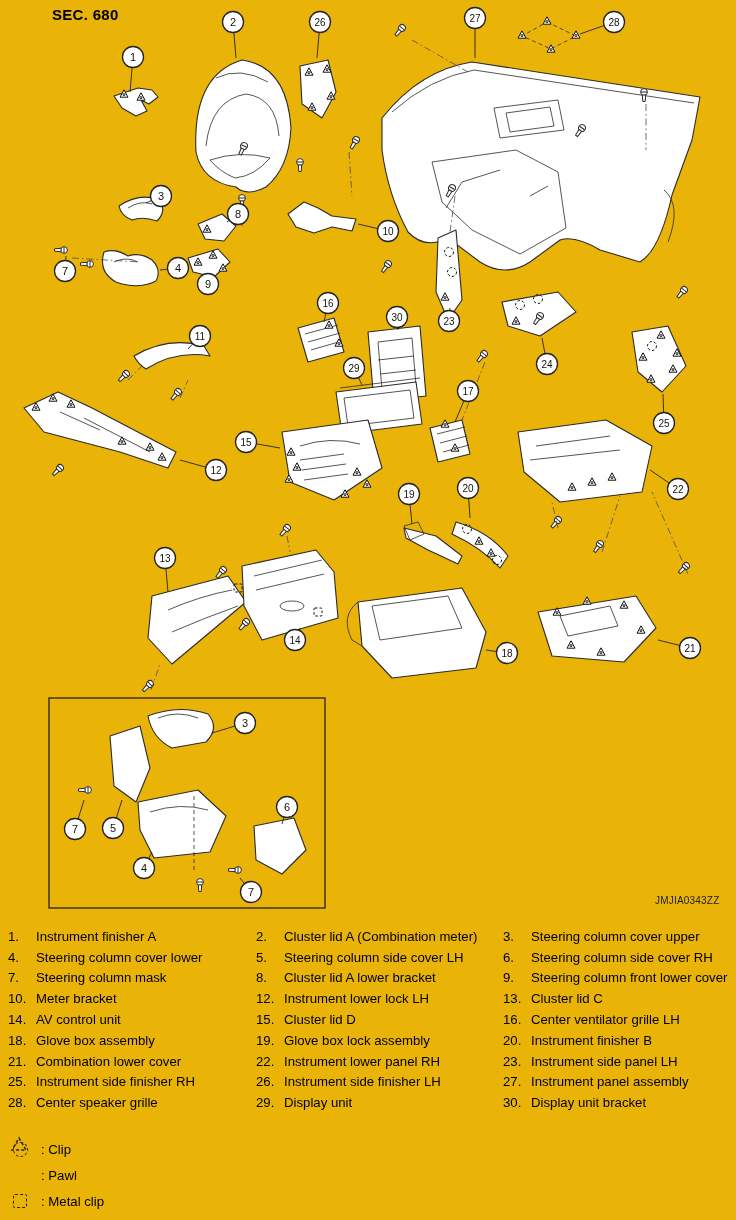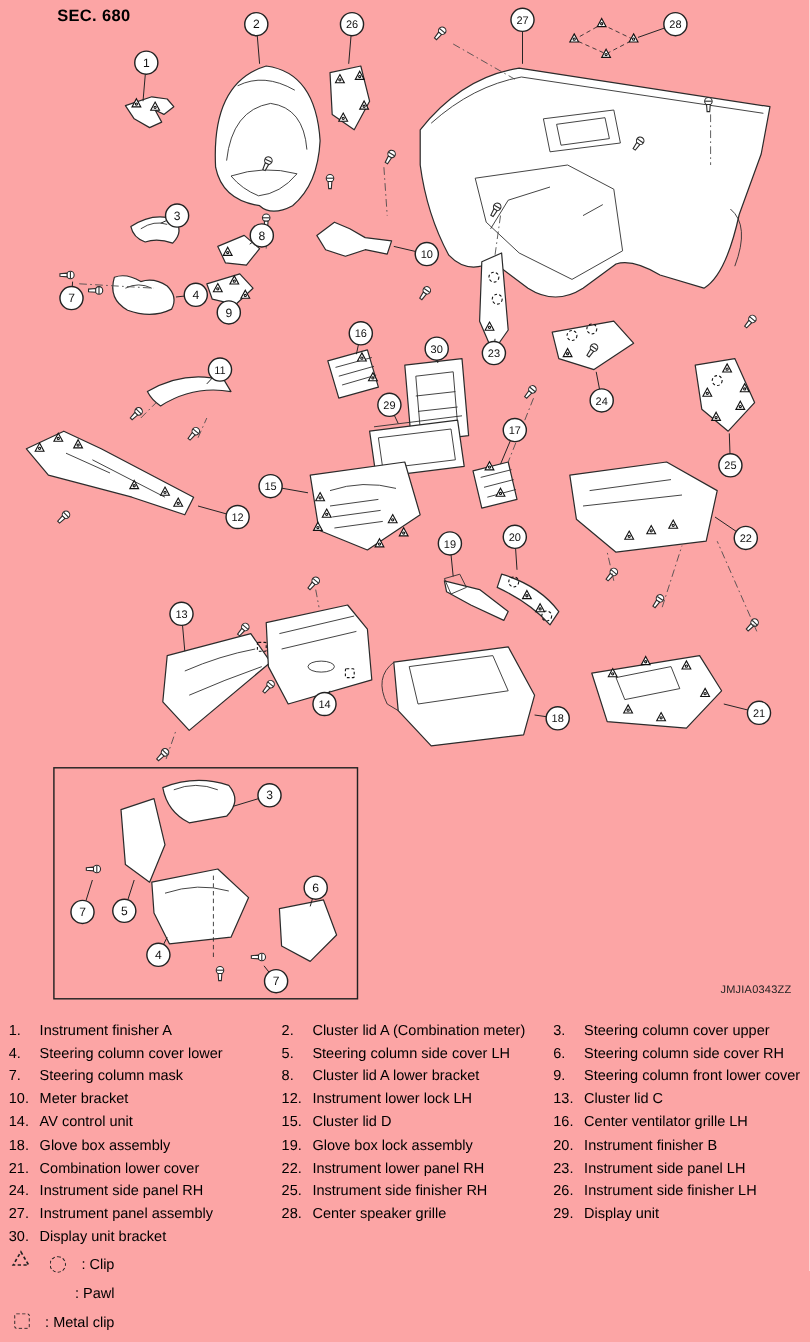--- a/index.html
+++ b/index.html
@@ -1,16 +1,16 @@
 <!DOCTYPE html>
 <html><head>
 <meta charset="utf-8">
 <style>
   html,body{margin:0;padding:0;background:#fff;}
-  .page{position:relative;width:736px;height:1220px;background:#fca5a5;overflow:hidden;
+  .page{position:relative;width:736px;height:1220px;background:#eab308;overflow:hidden;
         font-family:"Liberation Sans",sans-serif;color:#000;}
   .sec-label{position:absolute;left:52px;top:6px;font-size:15px;font-weight:bold;letter-spacing:.3px;}
   .fig-code{position:absolute;left:655px;top:895px;font-size:10px;color:#222;letter-spacing:.2px;}
   svg{position:absolute;left:0;top:0;}
   .part{fill:#fff;stroke:#2b2b2b;stroke-width:1.1;stroke-linejoin:round;}
   .detail{fill:none;stroke:#2b2b2b;stroke-width:.8;stroke-linejoin:round;}
   .axis{fill:none;stroke:#4a4a4a;stroke-width:.8;stroke-dasharray:7 3 1.5 3;}
   .dash{fill:none;stroke:#2b2b2b;stroke-width:.8;stroke-dasharray:4 3;}
   .leader{stroke:#222;stroke-width:.9;}
   .callout-circle{fill:#fff;stroke:#222;stroke-width:1.3;}
@@ -18,21 +18,21 @@
   .pawl{fill:#fff;stroke:#111;stroke-width:1;}
   .clipmark{fill:none;stroke:#111;stroke-width:1;stroke-dasharray:2.5 2;}
   .screw{fill:#fff;stroke:#2b2b2b;stroke-width:1;}
   .inset-box{fill:none;stroke:#222;stroke-width:1.3;}
   .parts-list{position:absolute;left:8px;top:926px;width:722px;display:grid;
               grid-template-columns:248px 247px 1fr;grid-auto-rows:20.8px;font-size:13.2px;}
   .part-item{display:flex;align-items:center;}
   .part-num{width:28px;flex:0 0 28px;}
   .part-name{white-space:nowrap;}
   .legend{position:absolute;left:10px;top:1136px;}
-  .legend-row{display:flex;align-items:center;height:26px;gap:11px;font-size:13.2px;justify-content:flex-end;}
+  .legend-row{display:flex;align-items:center;height:26px;gap:11px;font-size:13.2px;}
   .legend-ic{width:20px;display:flex;justify-content:center;}
   .icon-clip{width:13px;height:13px;border:1.5px dashed #222;border-radius:50%;}
   .icon-metal{width:12px;height:12px;border:1.5px dashed #222;border-radius:2px;}
 </style>
 </head>
 <body>
 
 <div class="page">
 
   <div class="sec-label">SEC. 680</div>
@@ -539,24 +539,20 @@
       </div>
       <div class="part-item">
         <span class="part-num">22.</span>
         <span class="part-name">Instrument lower panel RH</span>
       </div>
       <div class="part-item">
         <span class="part-num">23.</span>
         <span class="part-name">Instrument side panel LH</span>
       </div>
       <div class="part-item">
-        <span class="part-num">24.</span>
-        <span class="part-name">Instrument side panel RH</span>
-      </div>
-      <div class="part-item">
         <span class="part-num">25.</span>
         <span class="part-name">Instrument side finisher RH</span>
       </div>
       <div class="part-item">
         <span class="part-num">26.</span>
         <span class="part-name">Instrument side finisher LH</span>
       </div>
       <div class="part-item">
         <span class="part-num">27.</span>
         <span class="part-name">Instrument panel assembly</span>

